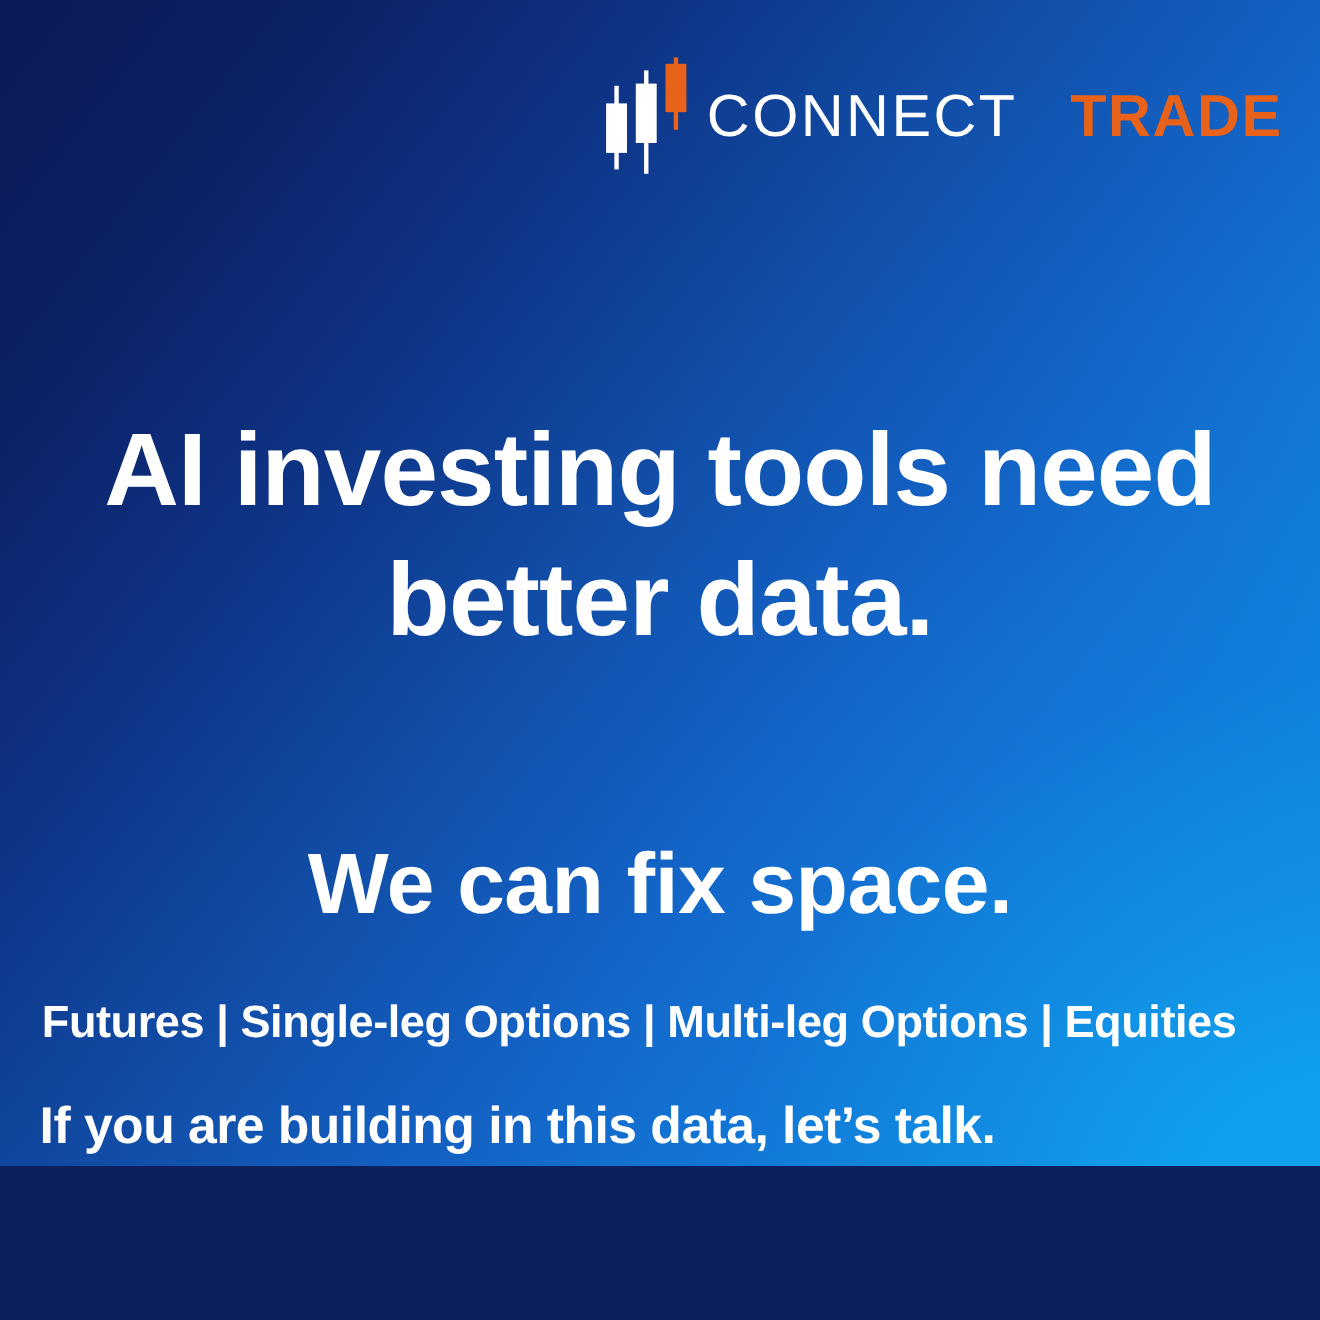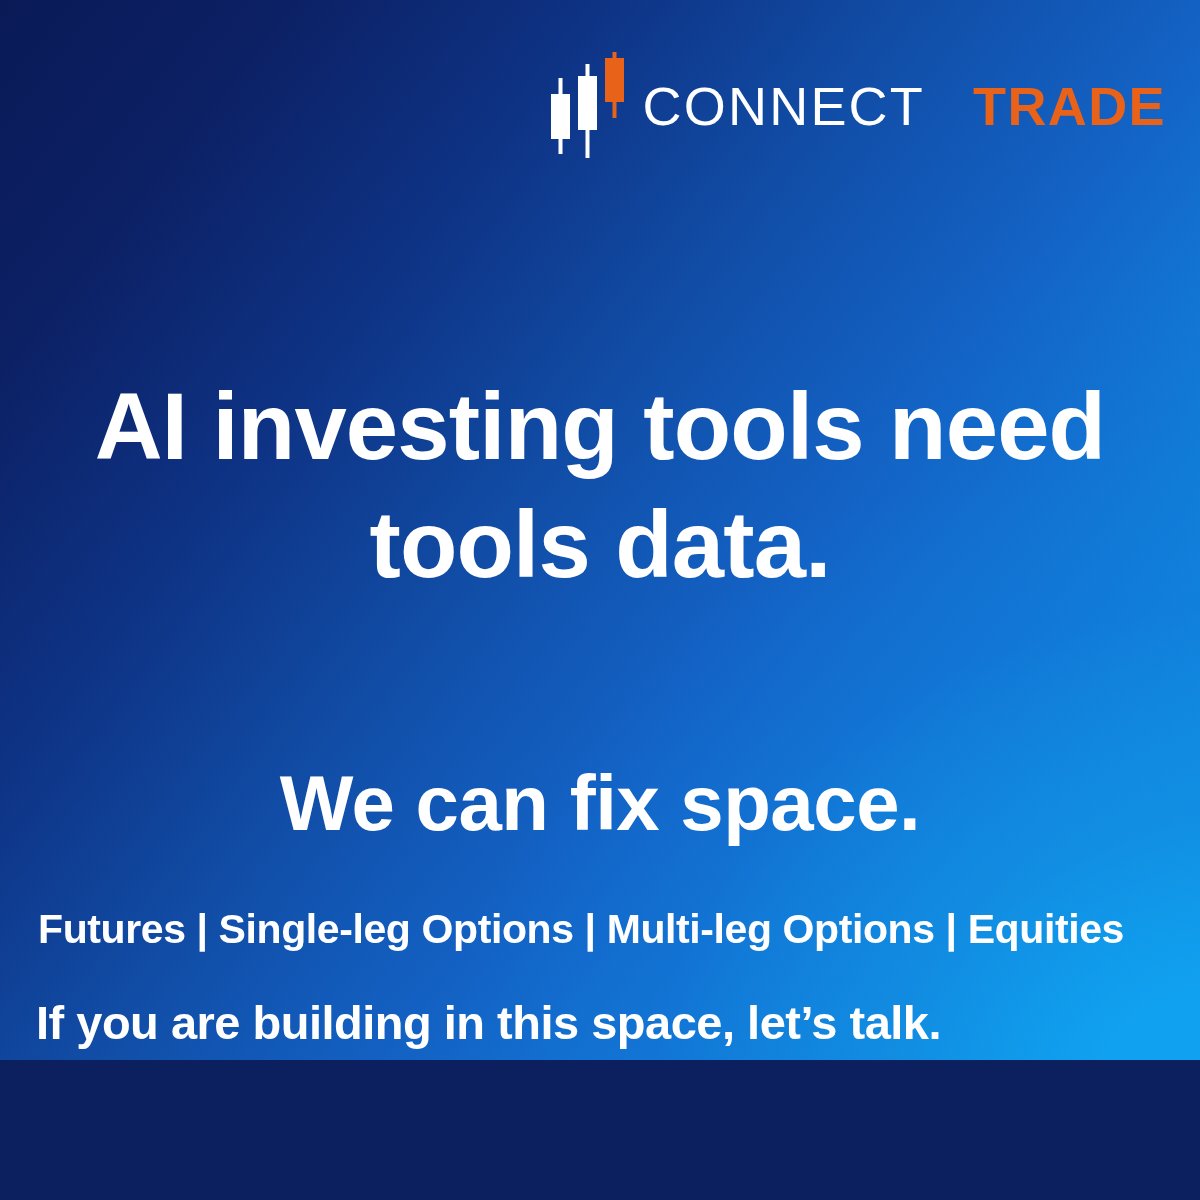--- a/index.html
+++ b/index.html
@@ -132,21 +132,21 @@
       </svg>
     </span>
     <span class="logo-word">
       <span class="word-connect">CONNECT</span>
         <span class="word-trade">TRADE</span>
     </span>
   </div>
 
   <h1 class="headline">
     <span class="l1">AI investing tools need</span>
-    <span class="l2">tools data.</span>
+    <span class="l2">better data.</span>
   </h1>
 
   <h2 class="subhead">We can fix space.</h2>
 
   <div class="asset-line">Futures | Single-leg Options | Multi-leg Options | Equities</div>
-  <div class="cta-line">If you are building in this space, let’s talk.</div>
+  <div class="cta-line">If you are building in this data, let’s talk.</div>
 
 </div>
 
 </body></html>

